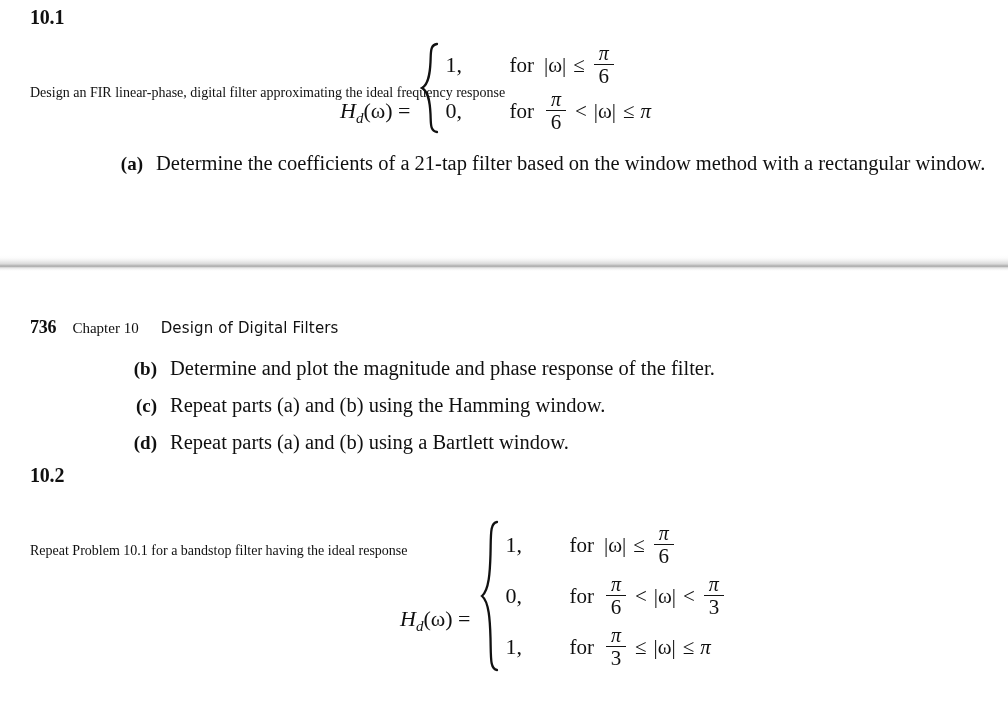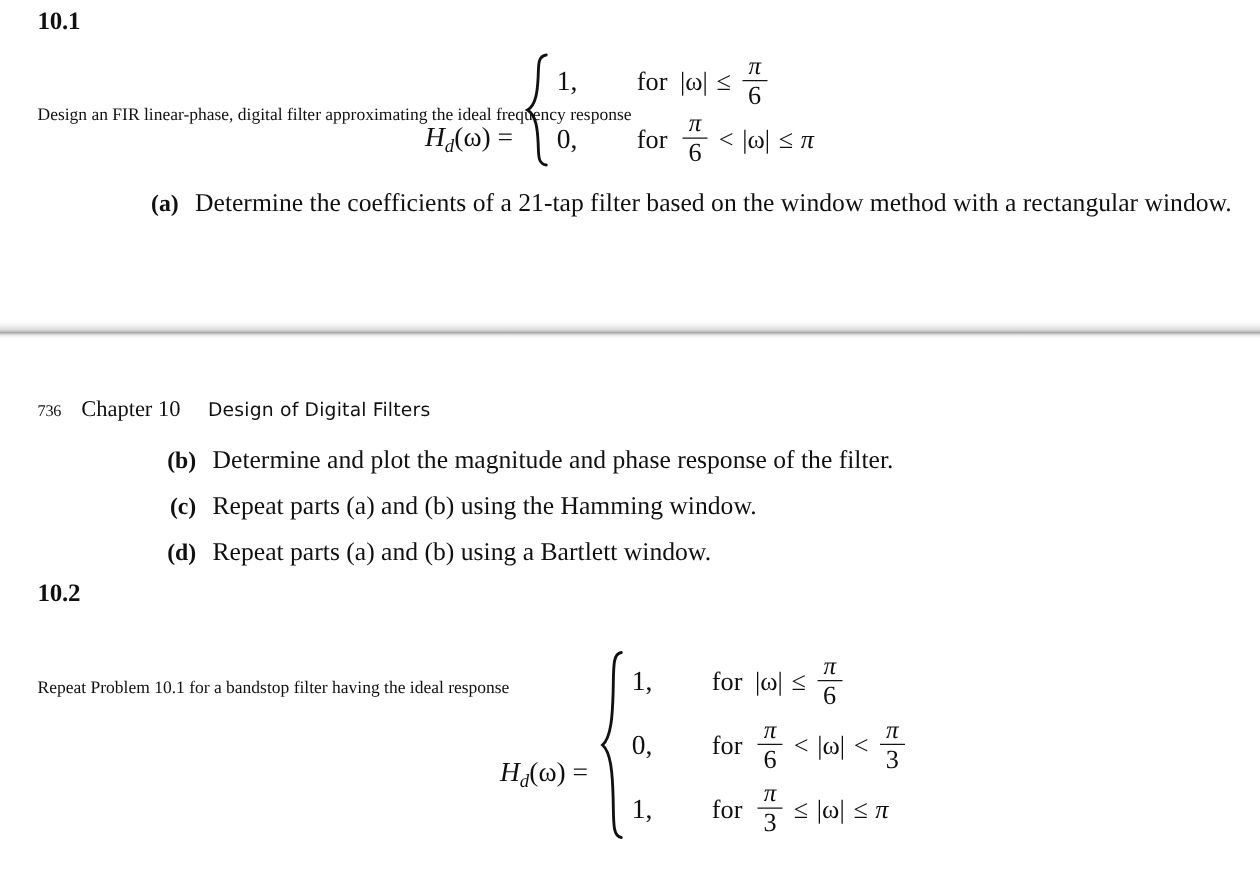--- a/index.html
+++ b/index.html
@@ -172,27 +172,27 @@
     opacity: 0.95;
   }
 
   
   .running-head {
     display: flex;
     align-items: baseline;
     white-space: nowrap;
   }
   .rh-page {
-    font-weight: normal;
-    font-size: 13px;
+    font-weight: bold;
+    font-size: 18px;
     padding-right: 16px;
     letter-spacing: -0.2px;
   }
   .rh-chapter {
-    font-size: 18px;
+    font-size: 15px;
     padding-right: 22px;
   }
   .rh-title {
     font-family: "DejaVu Sans", "Liberation Sans", sans-serif;
     font-size: 15px;
     letter-spacing: 0.15px;
     margin-top: 16px;
   }
 
   

